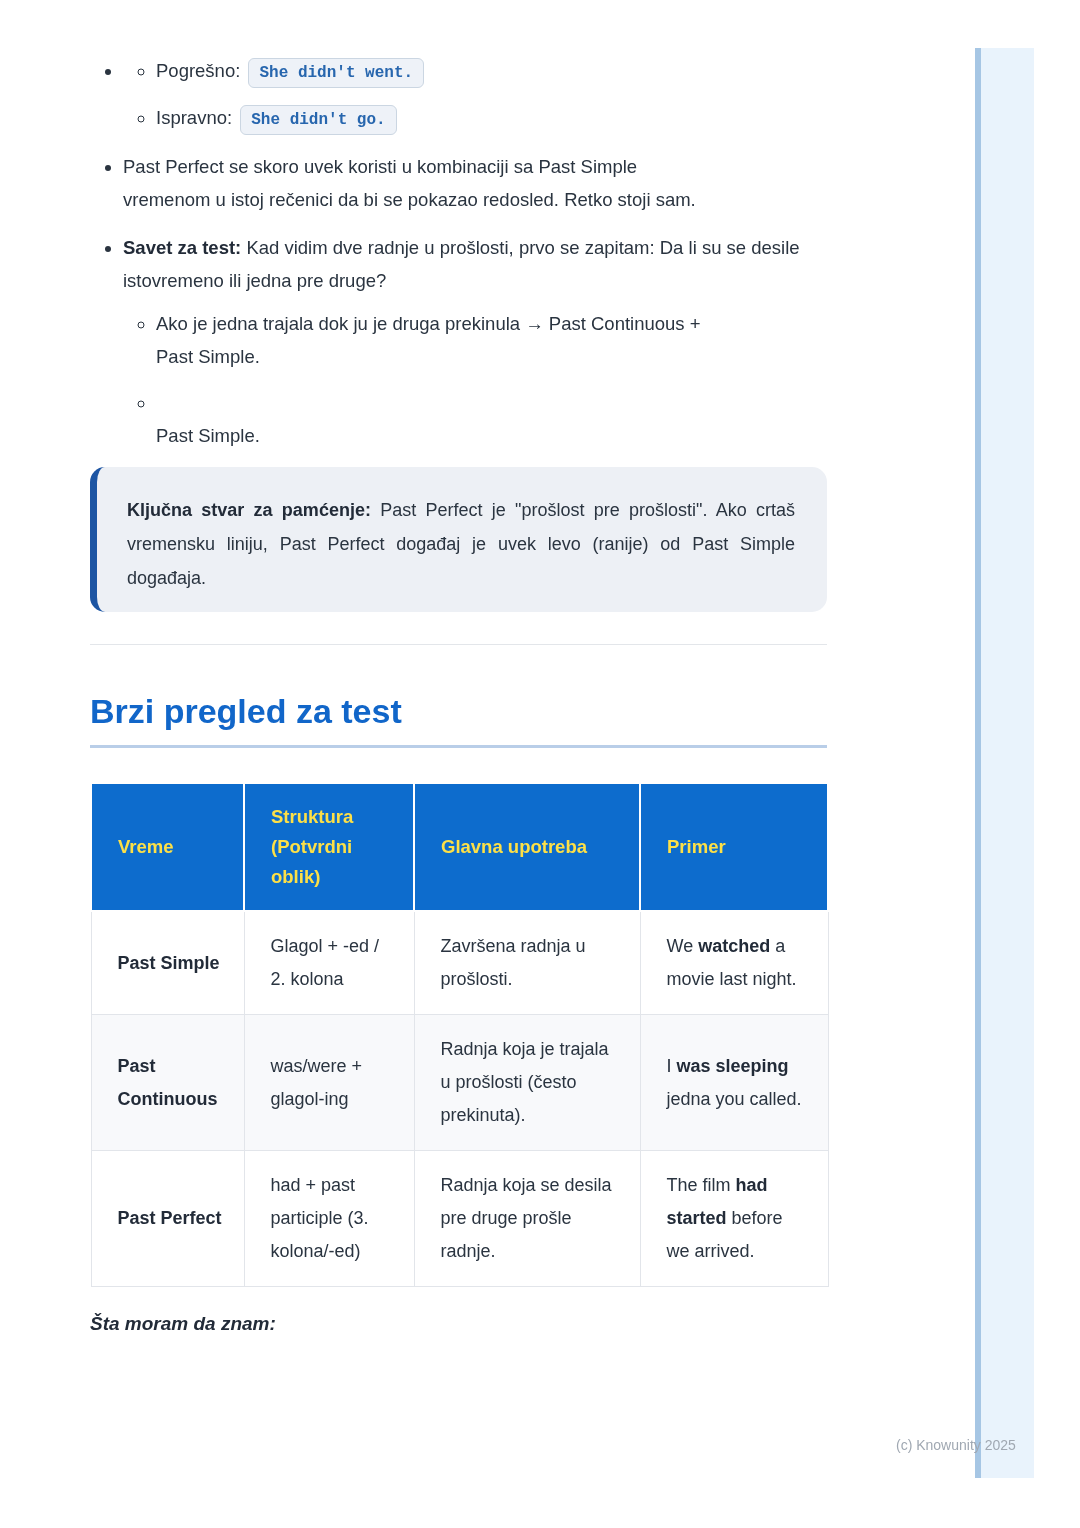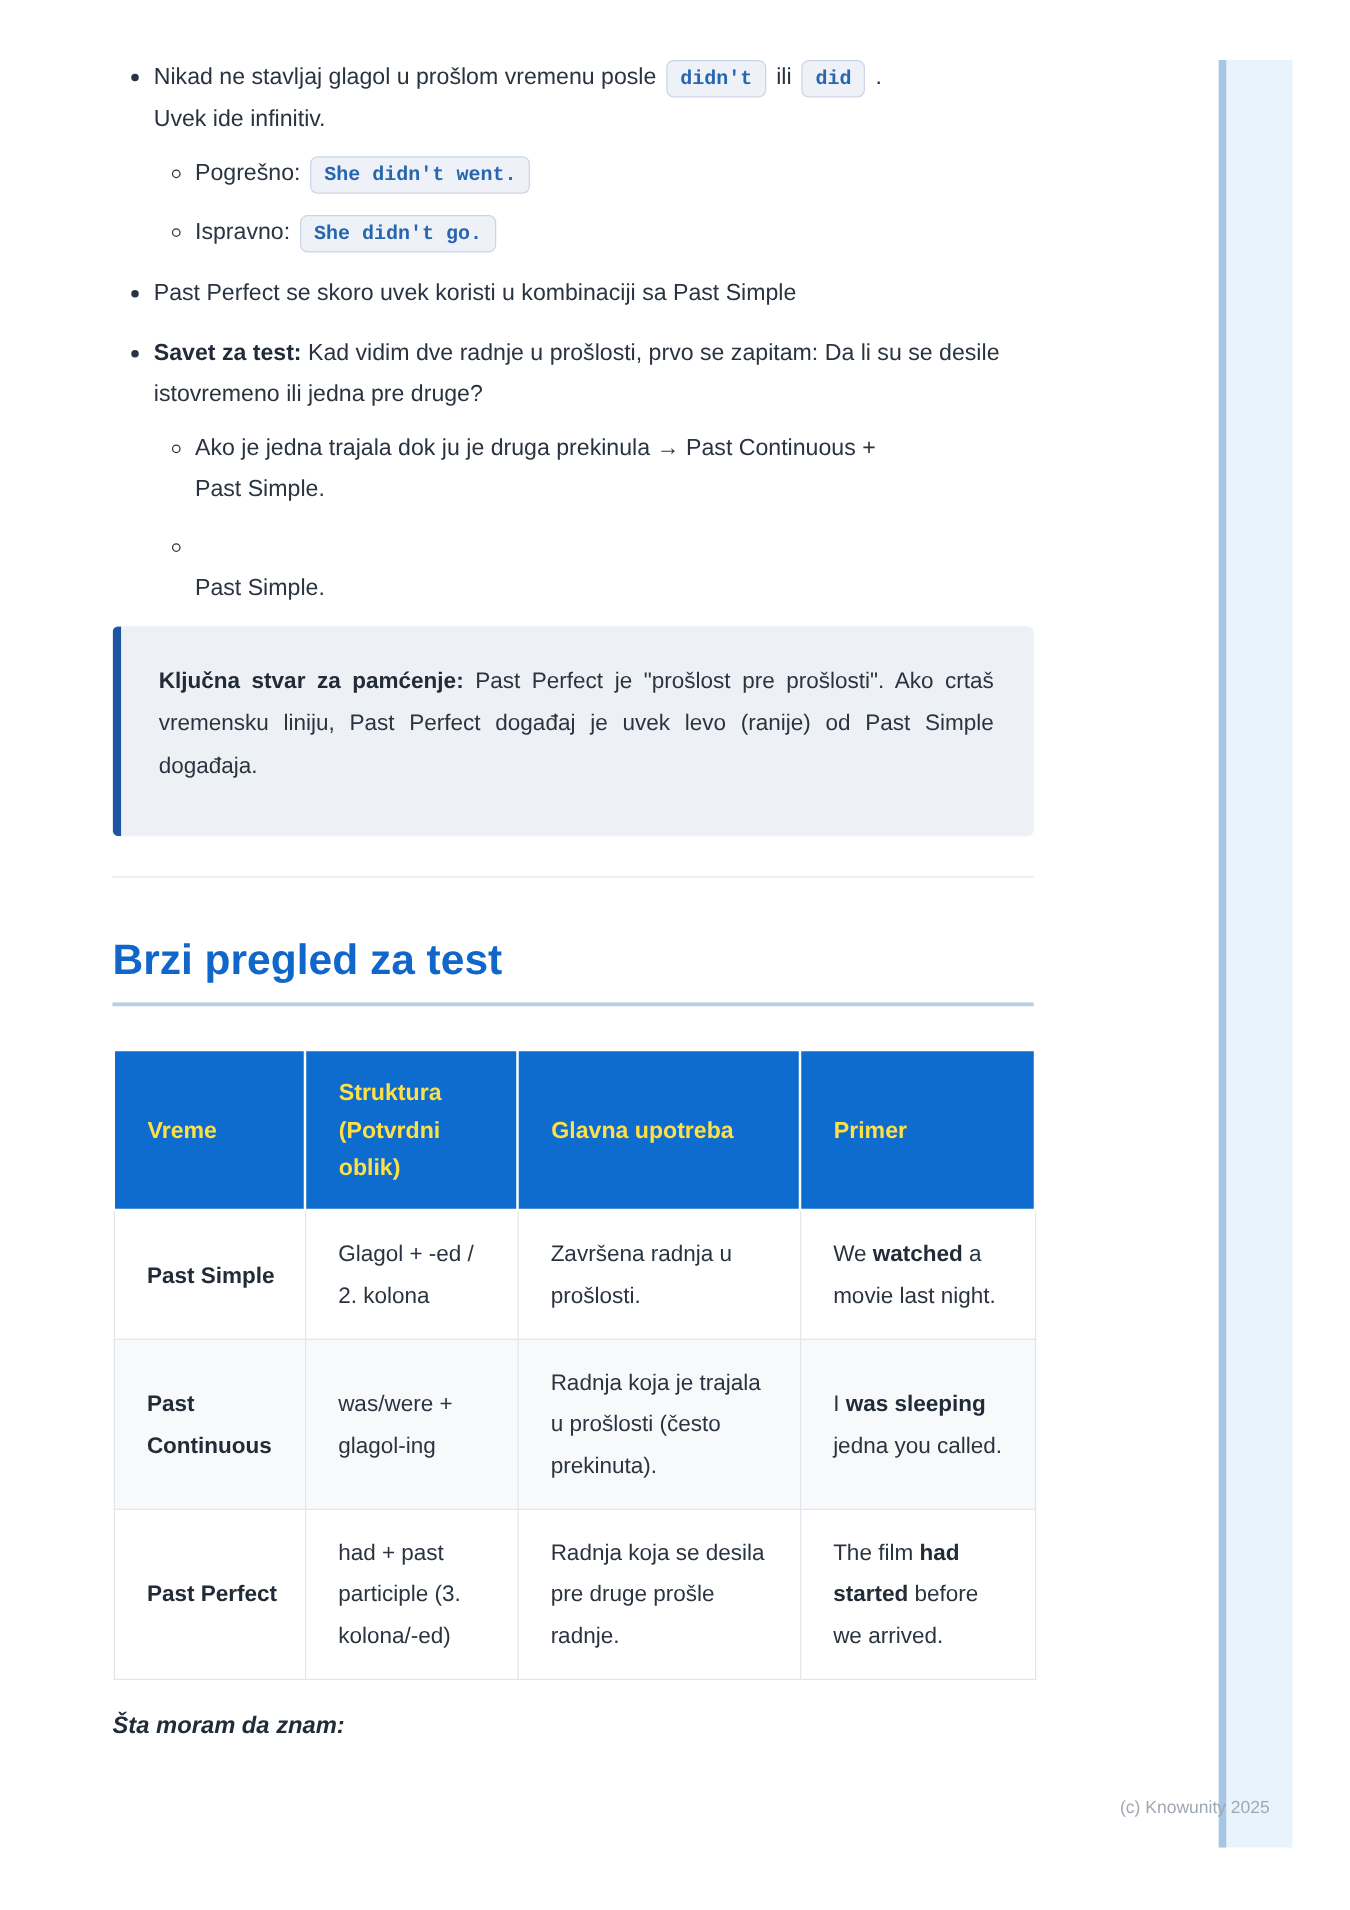--- a/index.html
+++ b/index.html
@@ -50,22 +50,22 @@
     border-radius: 6px;
     padding: 4px 10px;
     margin: 0 3px;
     white-space: nowrap;
   }
 
   .callout {
     margin-top: 12px;
     background: var(--callout-bg, #edf0f5);
     border-left: 7px solid var(--callout-border, #1d55a3);
-    border-radius: 5px;
-    padding: 26px 32px 40px 30px;
+    border-radius: 15px;
+    padding: 26px 32px 17px 30px;
   }
   .callout p {
     margin: 0;
     font-size: 18px;
     line-height: 34px;
     text-align: justify;
   }
 
   hr.divider {
     border: none;
@@ -128,32 +128,31 @@
 </style>
 </head>
 <body>
 
 <div class="stripe"></div>
 
 <main class="content">
 
   <ul class="main-list">
     <li>
-      <span><span>Nikad ne stavljaj glagol u prošlom vremenu posle </span><code class="chip">didn't</code><span> ili </span><code class="chip">did</code><span> .</span><br><span>Uvek ide infinitiv.</span></span>
       <ul class="sub-list">
         <li>
           <span><span>Pogrešno: </span><code class="chip">She didn't went.</code></span>
         </li>
         <li>
           <span><span>Ispravno: </span><code class="chip">She didn't go.</code></span>
         </li>
       </ul>
     </li>
     <li>
-      <span><span>Past Perfect se skoro uvek koristi u kombinaciji sa Past Simple</span><br></span>
+      <span><span>Past Perfect se skoro uvek koristi u kombinaciji sa Past Simple</span><br><span>vremenom u istoj rečenici da bi se pokazao redosled. Retko stoji sam.</span></span>
     </li>
     <li>
       <span><strong>Savet za test:</strong><span> Kad vidim dve radnje u prošlosti, prvo se zapitam: Da li su se desile istovremeno ili jedna pre druge?</span></span>
       <ul class="sub-list">
         <li>
           <span><span>Ako je jedna trajala dok ju je druga prekinula → Past Continuous +</span><br><span>Past Simple.</span></span>
         </li>
         <li>
           <span><br><span>Past Simple.</span></span>
         </li>

